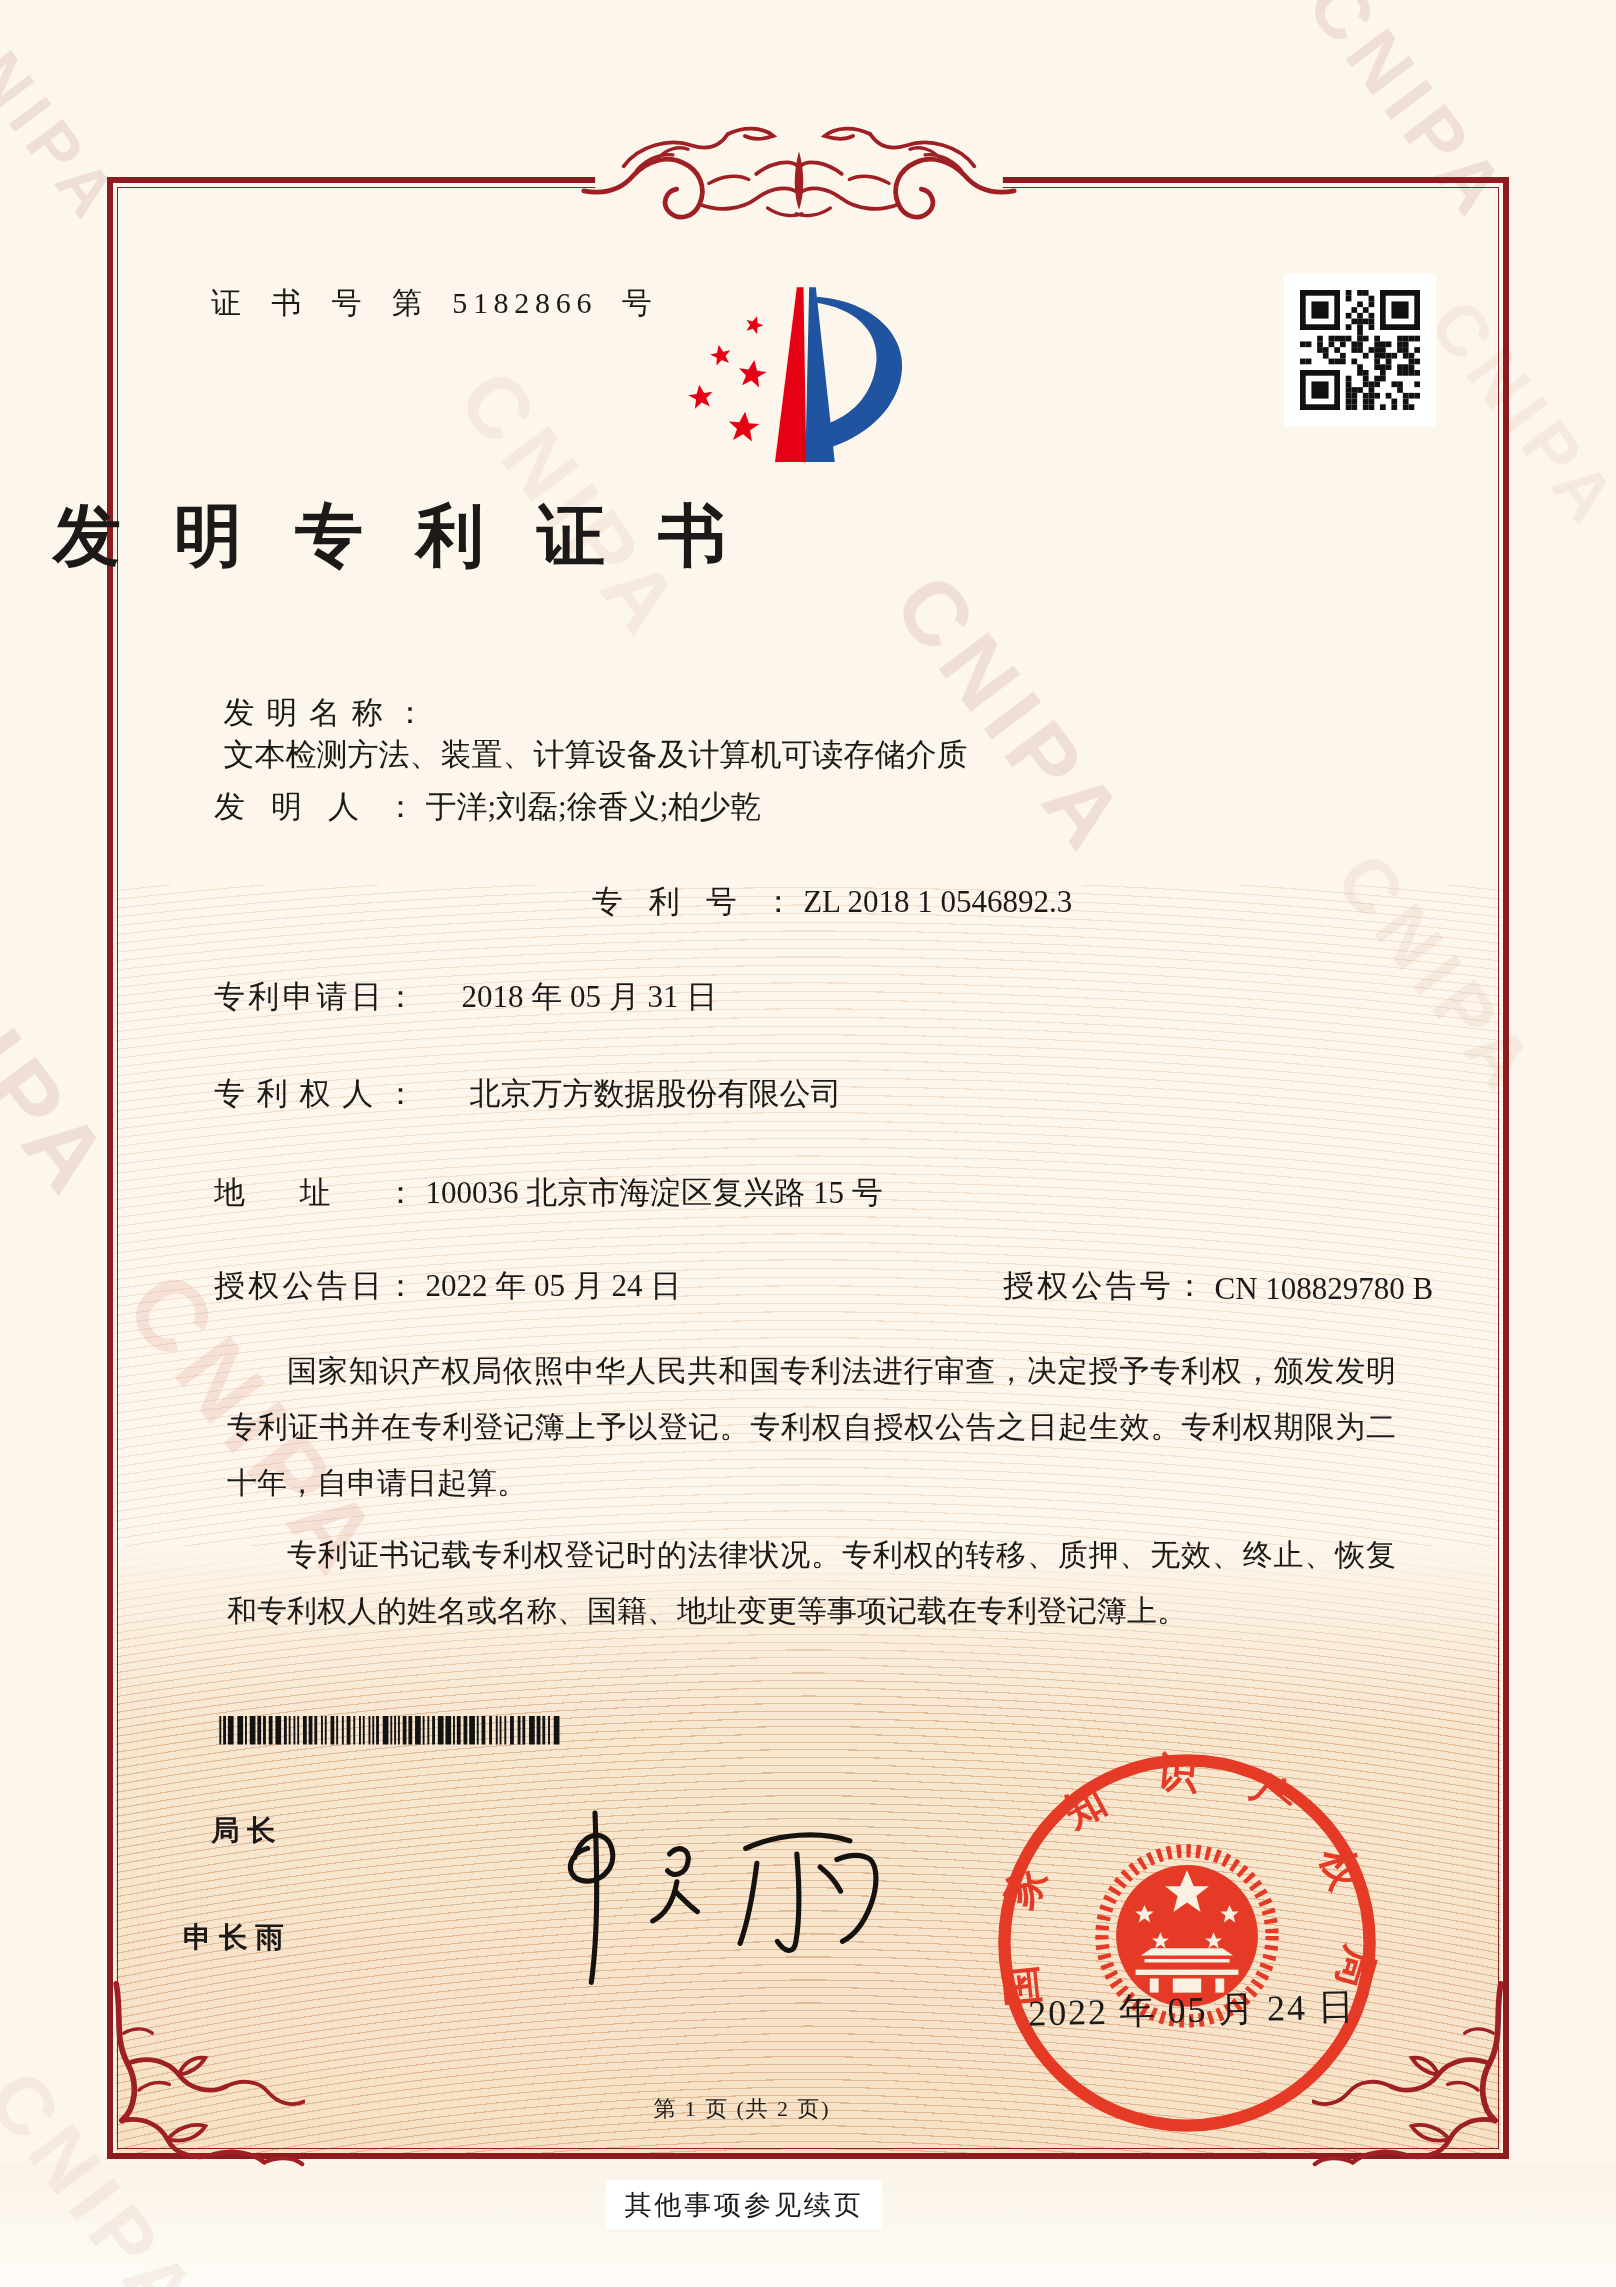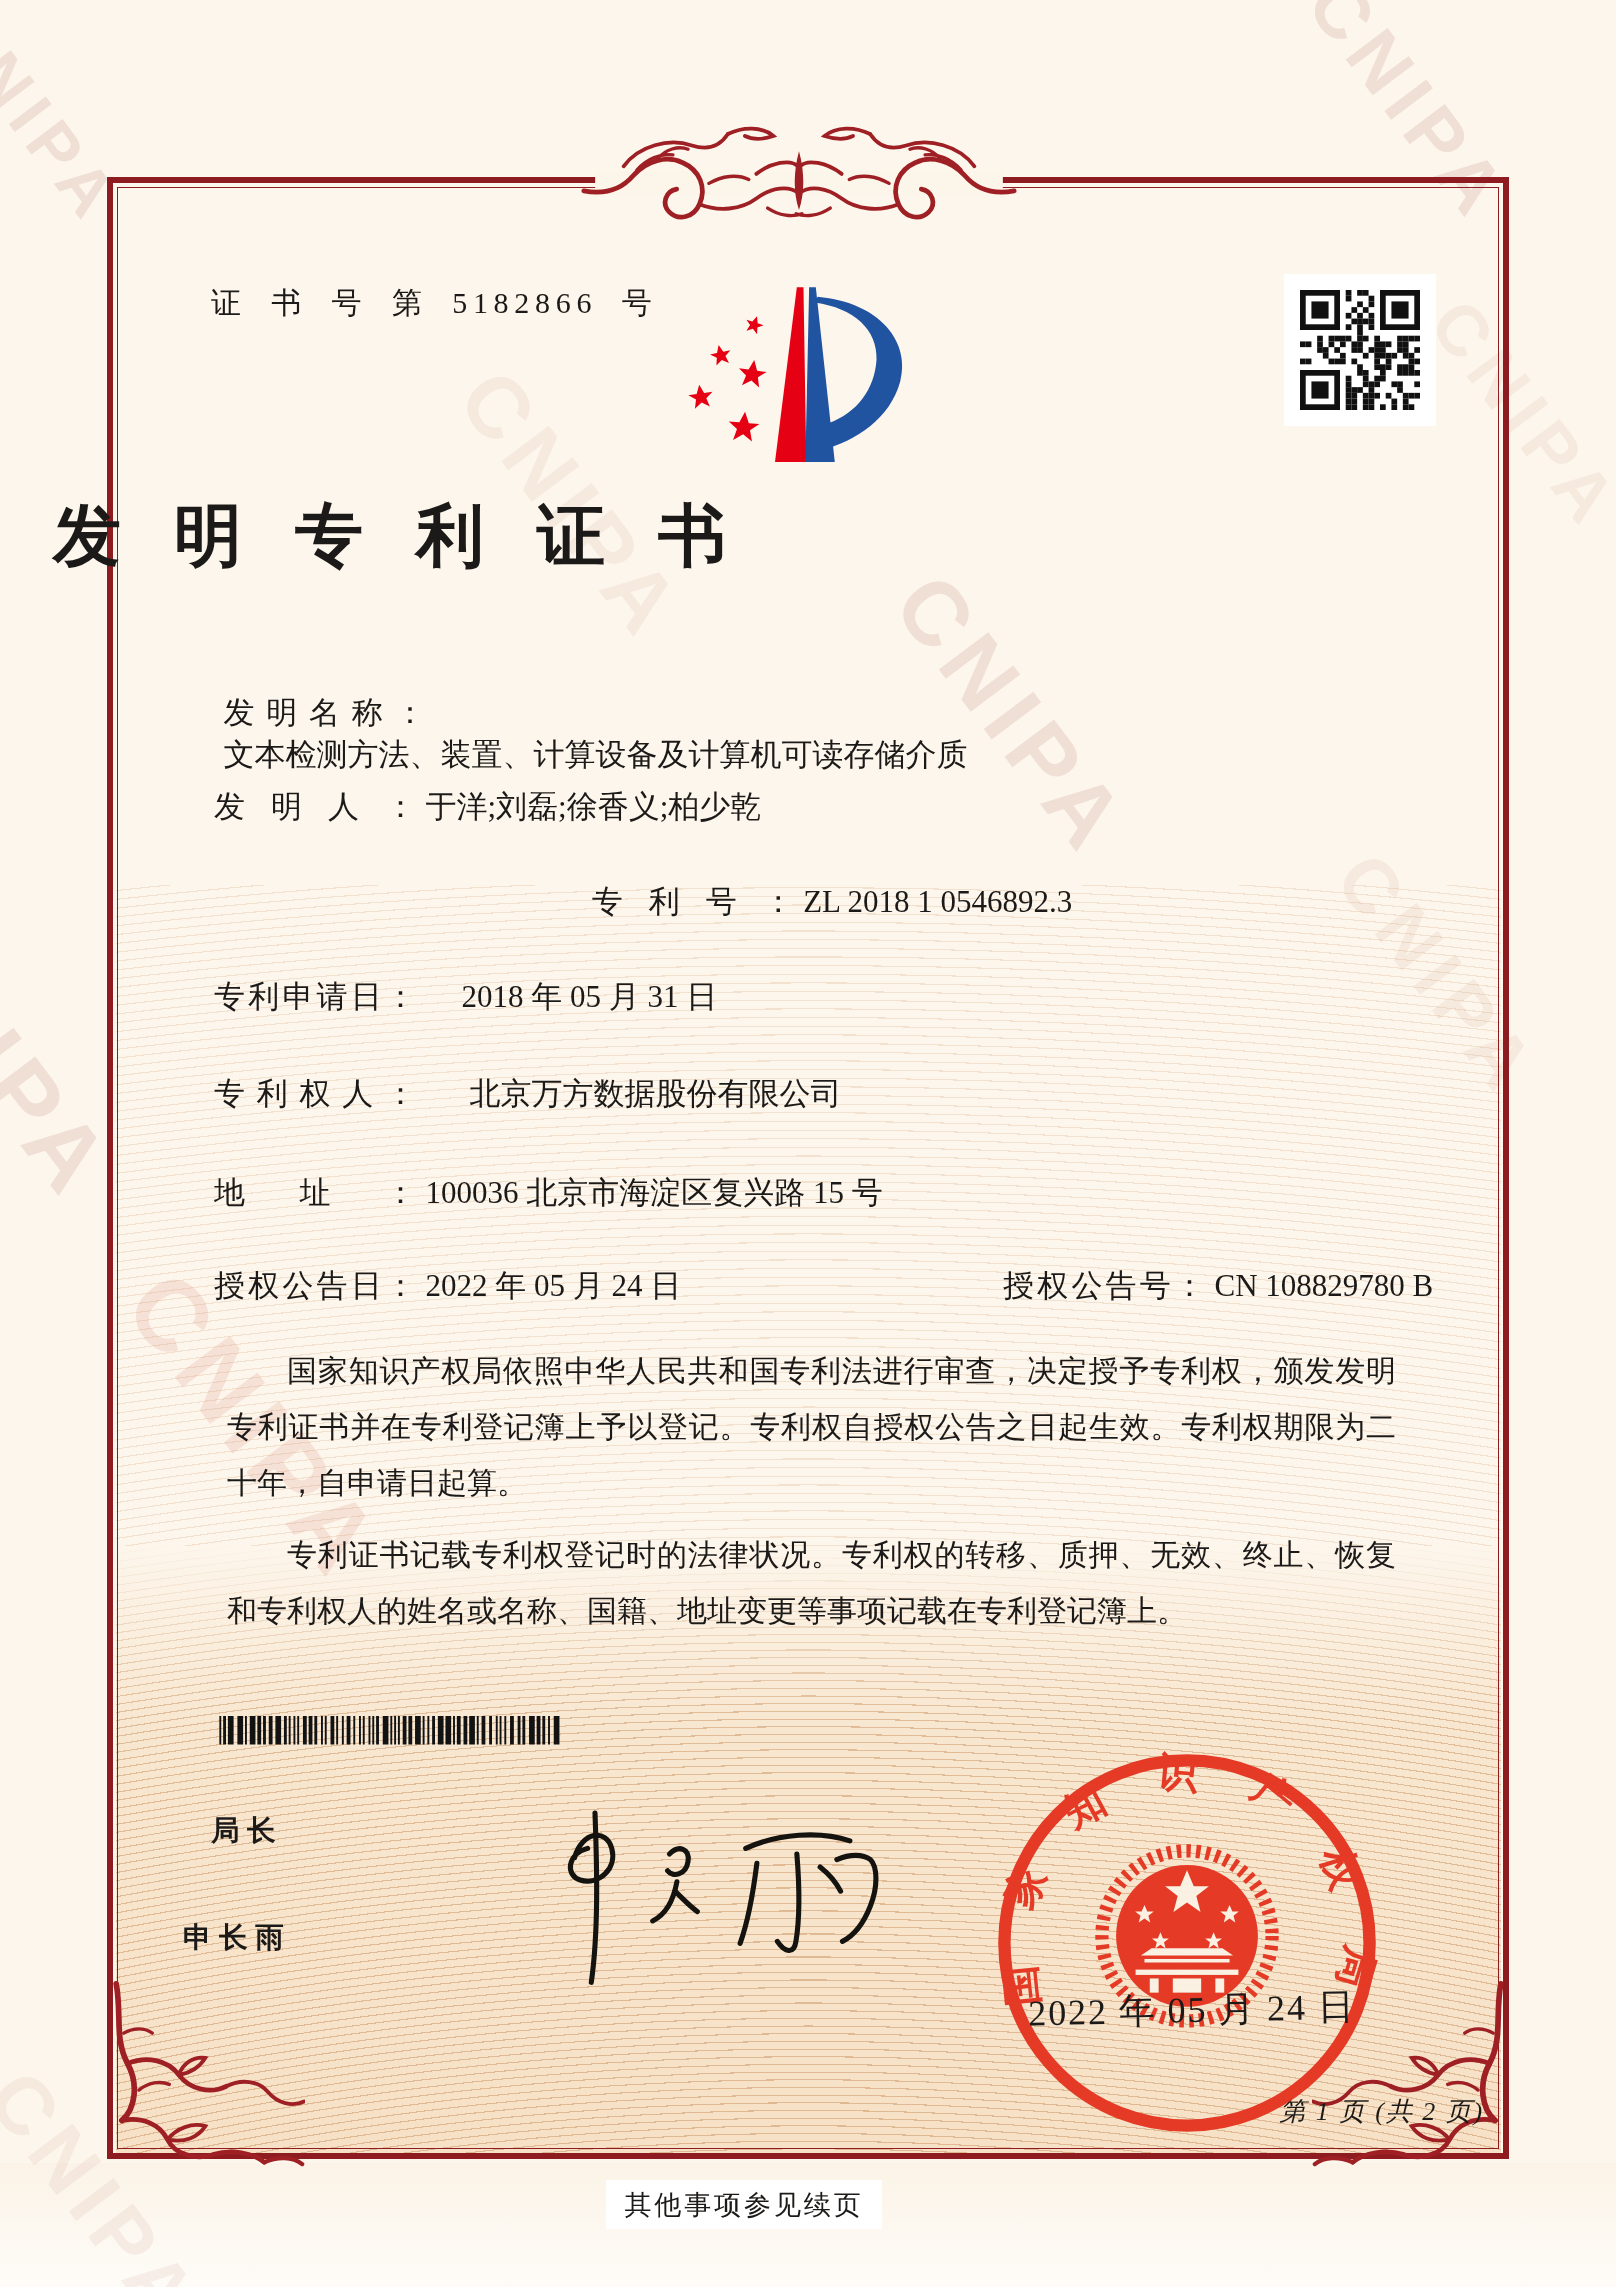--- a/index.html
+++ b/index.html
@@ -61,35 +61,35 @@
   .title{
     position:absolute;left:0;top:491px;width:1541px;text-align:left;
     font-size:68px;font-weight:bold;letter-spacing:53px;text-indent:53px;
   }
   .frow{position:absolute;left:214px;width:1236px;display:flex;align-items:baseline;font-size:31px;}
   .flabel{
     display:inline-block;width:202px;text-align:justify;text-align-last:justify;
     flex:none;
   }
   .fvalue{margin-left:9.5px;white-space:nowrap;}
-  .fpair2{position:absolute;left:789px;top:0;display:flex;align-items:center;}
+  .fpair2{position:absolute;left:789px;top:0;display:flex;align-items:flex-end;}
   .body-text{position:absolute;left:211px;top:1327px;width:1201px;font-size:30px;line-height:56px;}
   .body-text p{margin:16px;text-indent:2em;text-align:justify;}
   .barcode{position:absolute;left:219px;top:1716px;width:356px;height:28.5px;}
   .sig-label{
     position:absolute;left:183px;font-family:"Liberation Sans","DejaVu Sans",sans-serif;
     font-weight:600;font-size:28.5px;letter-spacing:7.6px;
   }
   .signature{position:absolute;left:509px;top:1800px;width:399px;height:200px;z-index:4;}
   .seal{position:absolute;left:992px;top:1748px;width:390px;height:390px;z-index:4;opacity:.96;}
   .seal-date{
     position:absolute;left:1016px;top:1986px;width:352px;text-align:center;z-index:5;
     font-size:36px;letter-spacing:1.9px;transform:rotate(-1.2deg);
   }
-  .page-info{position:absolute;left:0;top:2094px;width:1484px;text-align:right;font-size:26px;letter-spacing:1.9px;font-style:italic;}
+  .page-info{position:absolute;left:0;top:2094px;width:1484px;text-align:center;font-size:22px;letter-spacing:1.9px;}
   .footer-note-box{
     position:absolute;left:606px;top:2180px;width:276px;height:49px;background:#ffffff;z-index:3;
     display:flex;align-items:center;justify-content:center;
   }
   .footer-note{font-size:27px;letter-spacing:2.9px;}
 </style>
 </head>
 <body>
 
 <div class="page">

